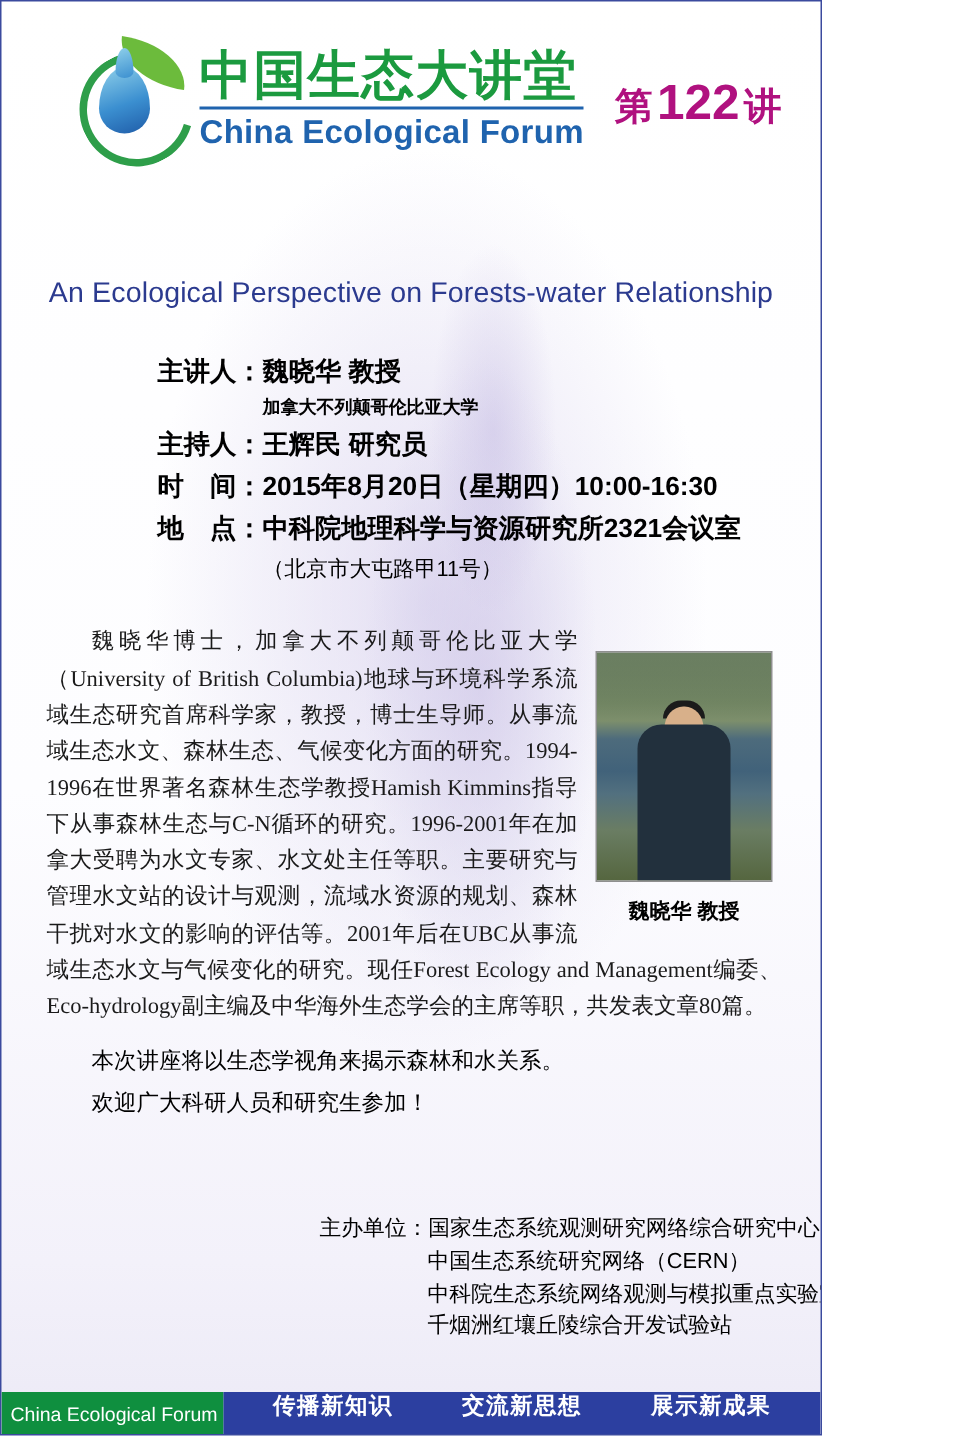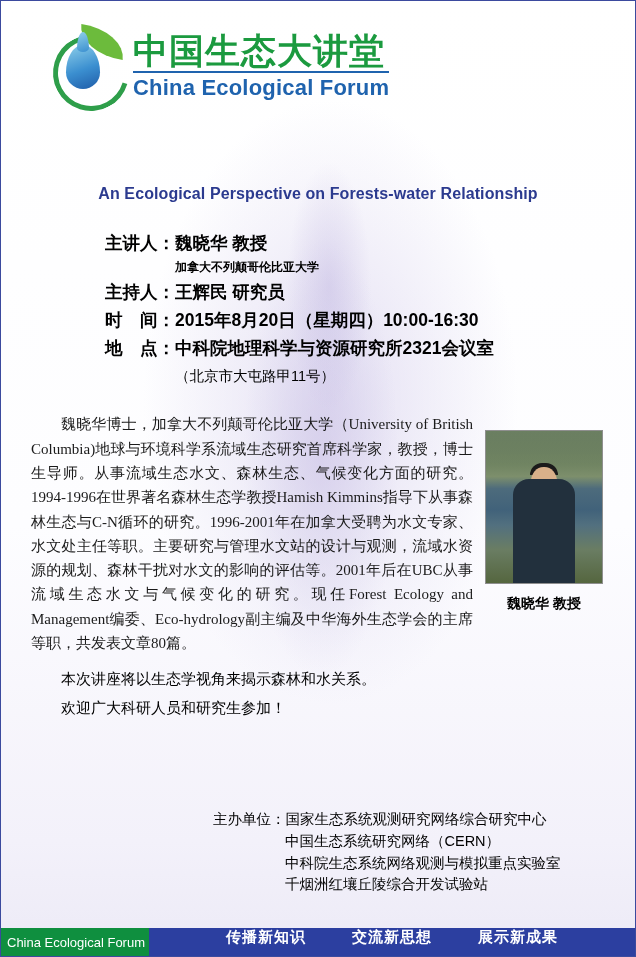--- a/index.html
+++ b/index.html
@@ -7,21 +7,21 @@
     padding: 0;
   }
   body {
     width: 636px;
     height: 957px;
     background: #ffffff;
     font-family: "Liberation Sans", sans-serif;
   }
   .poster {
     position: relative;
-    width: 636px;
+    width: 548px;
     height: 957px;
     box-sizing: border-box;
     border: 1px solid #3b4a9e;
     background:
       radial-gradient(ellipse 260px 420px at 52% 42%, rgba(205,196,232,0.55) 0%, rgba(214,208,236,0.25) 45%, rgba(255,255,255,0) 72%),
       linear-gradient(180deg, #ffffff 0%, #fdfdff 55%, #f3f1fa 88%, #eceaf6 100%);
     overflow: hidden;
   }
   
   .flame {
@@ -130,22 +130,22 @@
   }
   .issue .lbl { font-size: 25px; }
   .issue .num { font-size: 33px; margin: 0 3px; }
 
   
   .title {
     position: relative;
     margin-top: 44px;
     text-align: center;
     color: #2b3a8f;
-    font-size: 16px;
-    font-weight: bold;
+    font-size: 19px;
+    font-weight: normal;
     letter-spacing: 0.1px;
   }
 
   
   .info {
     position: relative;
     margin: 26px 0 0 0;
     padding-left: 88px;
     color: #000;
   }
@@ -308,20 +308,23 @@
       <div class="logo-mark">
         <div class="logo-ring"></div>
         <div class="logo-leaf"></div>
         <div class="logo-drop"></div>
       </div>
       <div class="logo-text">
         <div class="logo-cn">中国生态大讲堂</div>
         <div class="logo-en">China Ecological Forum</div>
       </div>
     </div>
+    <div class="issue">
+      <span class="lbl">第</span><span class="num">122</span><span class="lbl">讲</span>
+    </div>
   </div>
 
   <div class="title">An Ecological Perspective on Forests-water Relationship</div>
 
   <div class="info">
     <div class="info-row">
       <span>主讲人：</span><span>魏晓华 教授</span>
     </div>
     <div class="info-sub">加拿大不列颠哥伦比亚大学</div>
     <div class="info-row">

